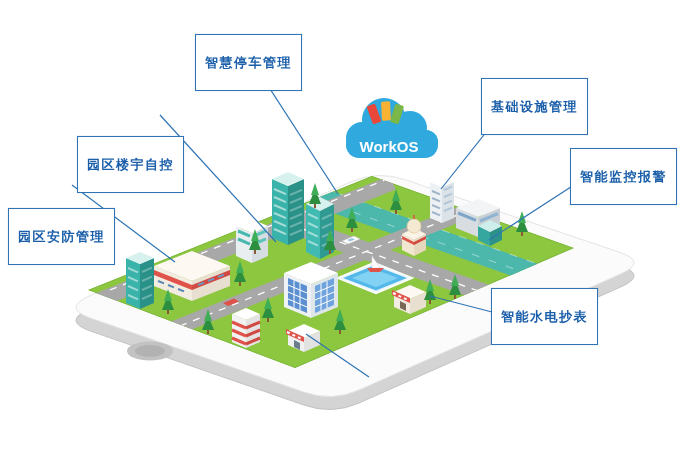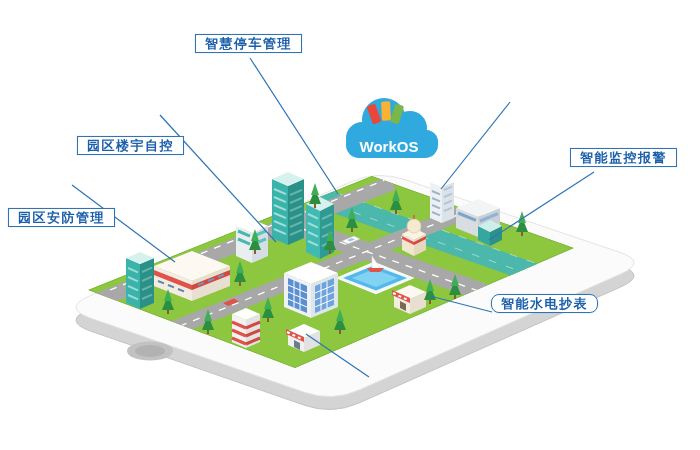--- a/index.html
+++ b/index.html
@@ -3,21 +3,21 @@
 <meta charset="utf-8">
 <style>
   html,body{margin:0;padding:0;background:#fff;}
   .stage{
     position:relative;width:700px;height:450px;background:#ffffff;overflow:hidden;
     font-family:"Liberation Sans",sans-serif;
   }
   .stage svg{position:absolute;left:0;top:0;}
   .callout{
     position:absolute;background:#ffffff;border:1px solid #2e74b5;color:#1b5faa;
-    font-weight:bold;font-size:13px;line-height:1;padding:2px 9px;letter-spacing:1.5px;
+    font-weight:bold;font-size:13px;line-height:1;padding:21px 9px;letter-spacing:1.5px;
     white-space:nowrap;box-shadow:0 0 0 1px rgba(46,116,181,0.06);
   }
 </style>
 </head>
 <body>
 
 <div class="stage">
 
 <svg width="700" height="450" viewBox="0 0 700 450">
   <defs>
@@ -210,16 +210,17 @@
       <rect x="-4.5" y="-9.5" width="9" height="19" rx="1.5" transform="translate(386,111) rotate(-3)" fill="#f9b233"></rect>
       <rect x="-4.5" y="-9.5" width="9" height="19" rx="1.5" transform="translate(397,114) rotate(17)" fill="#7ab648"></rect>
     </g>
     <text x="389" y="152" text-anchor="middle" font-family="Liberation Sans, sans-serif" font-size="15" font-weight="bold" fill="#ffffff">WorkOS</text>
   </g>
 </svg>
 
 <div class="callout" style="left:195px;top:34px;">智慧停车管理</div>
 <div class="callout" style="left:77px;top:90px;margin-top:46px;">园区楼宇自控</div>
 <div class="callout" style="left:8px;top:160px;margin-top:48px;">园区安防管理</div>
+<div class="callout" style="left:481px;top:78px;">基础设施管理</div>
 <div class="callout" style="left:570px;top:148px;text-align:right;">智能监控报警</div>
-<div class="callout" style="left:491px;top:294px;border-radius:8px;">智能水电抄表</div>
+<div class="callout" style="left:491px;top:288px;">智能水电抄表</div>
 
 </div>
 
 </body></html>

